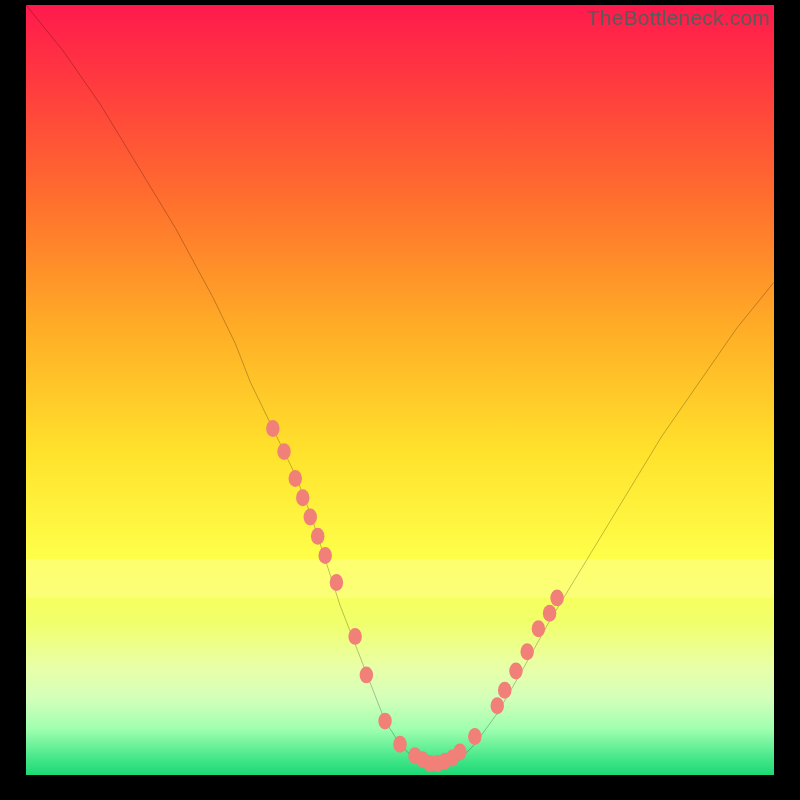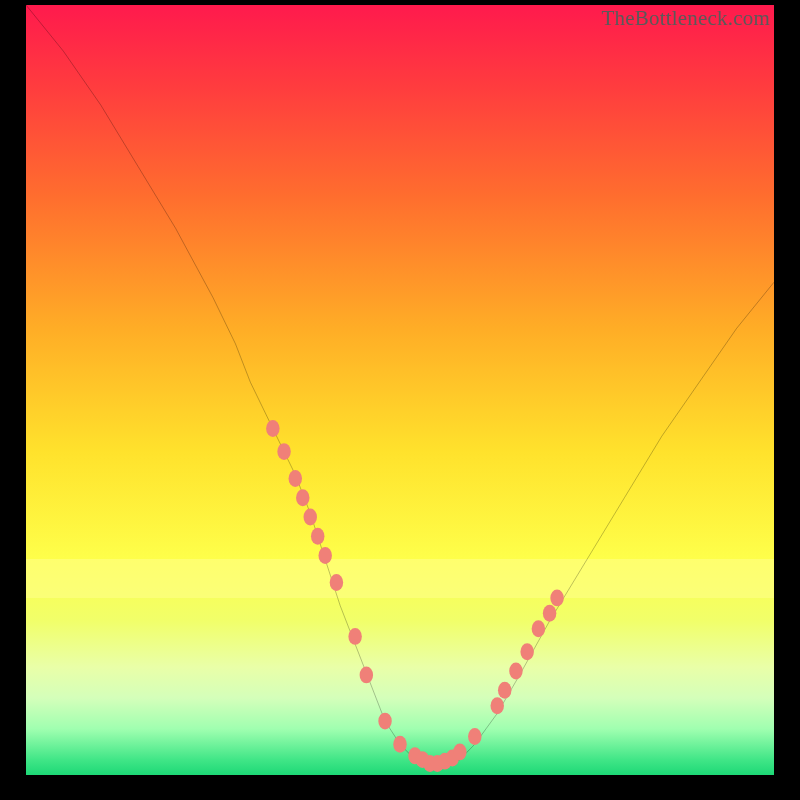--- a/index.html
+++ b/index.html
@@ -60,21 +60,20 @@
   }
   .watermark {
     position: absolute;
     top: 6px;
     right: 30px;
     color: #5a5a5a;
     font-size: 21px;
     font-weight: 500;
     letter-spacing: 0.2px;
     user-select: none;
-    font-family: Liberation Serif, serif;
   }
 </style>
 </head>
 <body>
 
 <div class="frame">
   <div class="plot-bg"></div>
   <div class="float-band float-yellow"></div>
 
   <svg class="svg-layer" viewBox="0 0 100 100" preserveAspectRatio="none">

